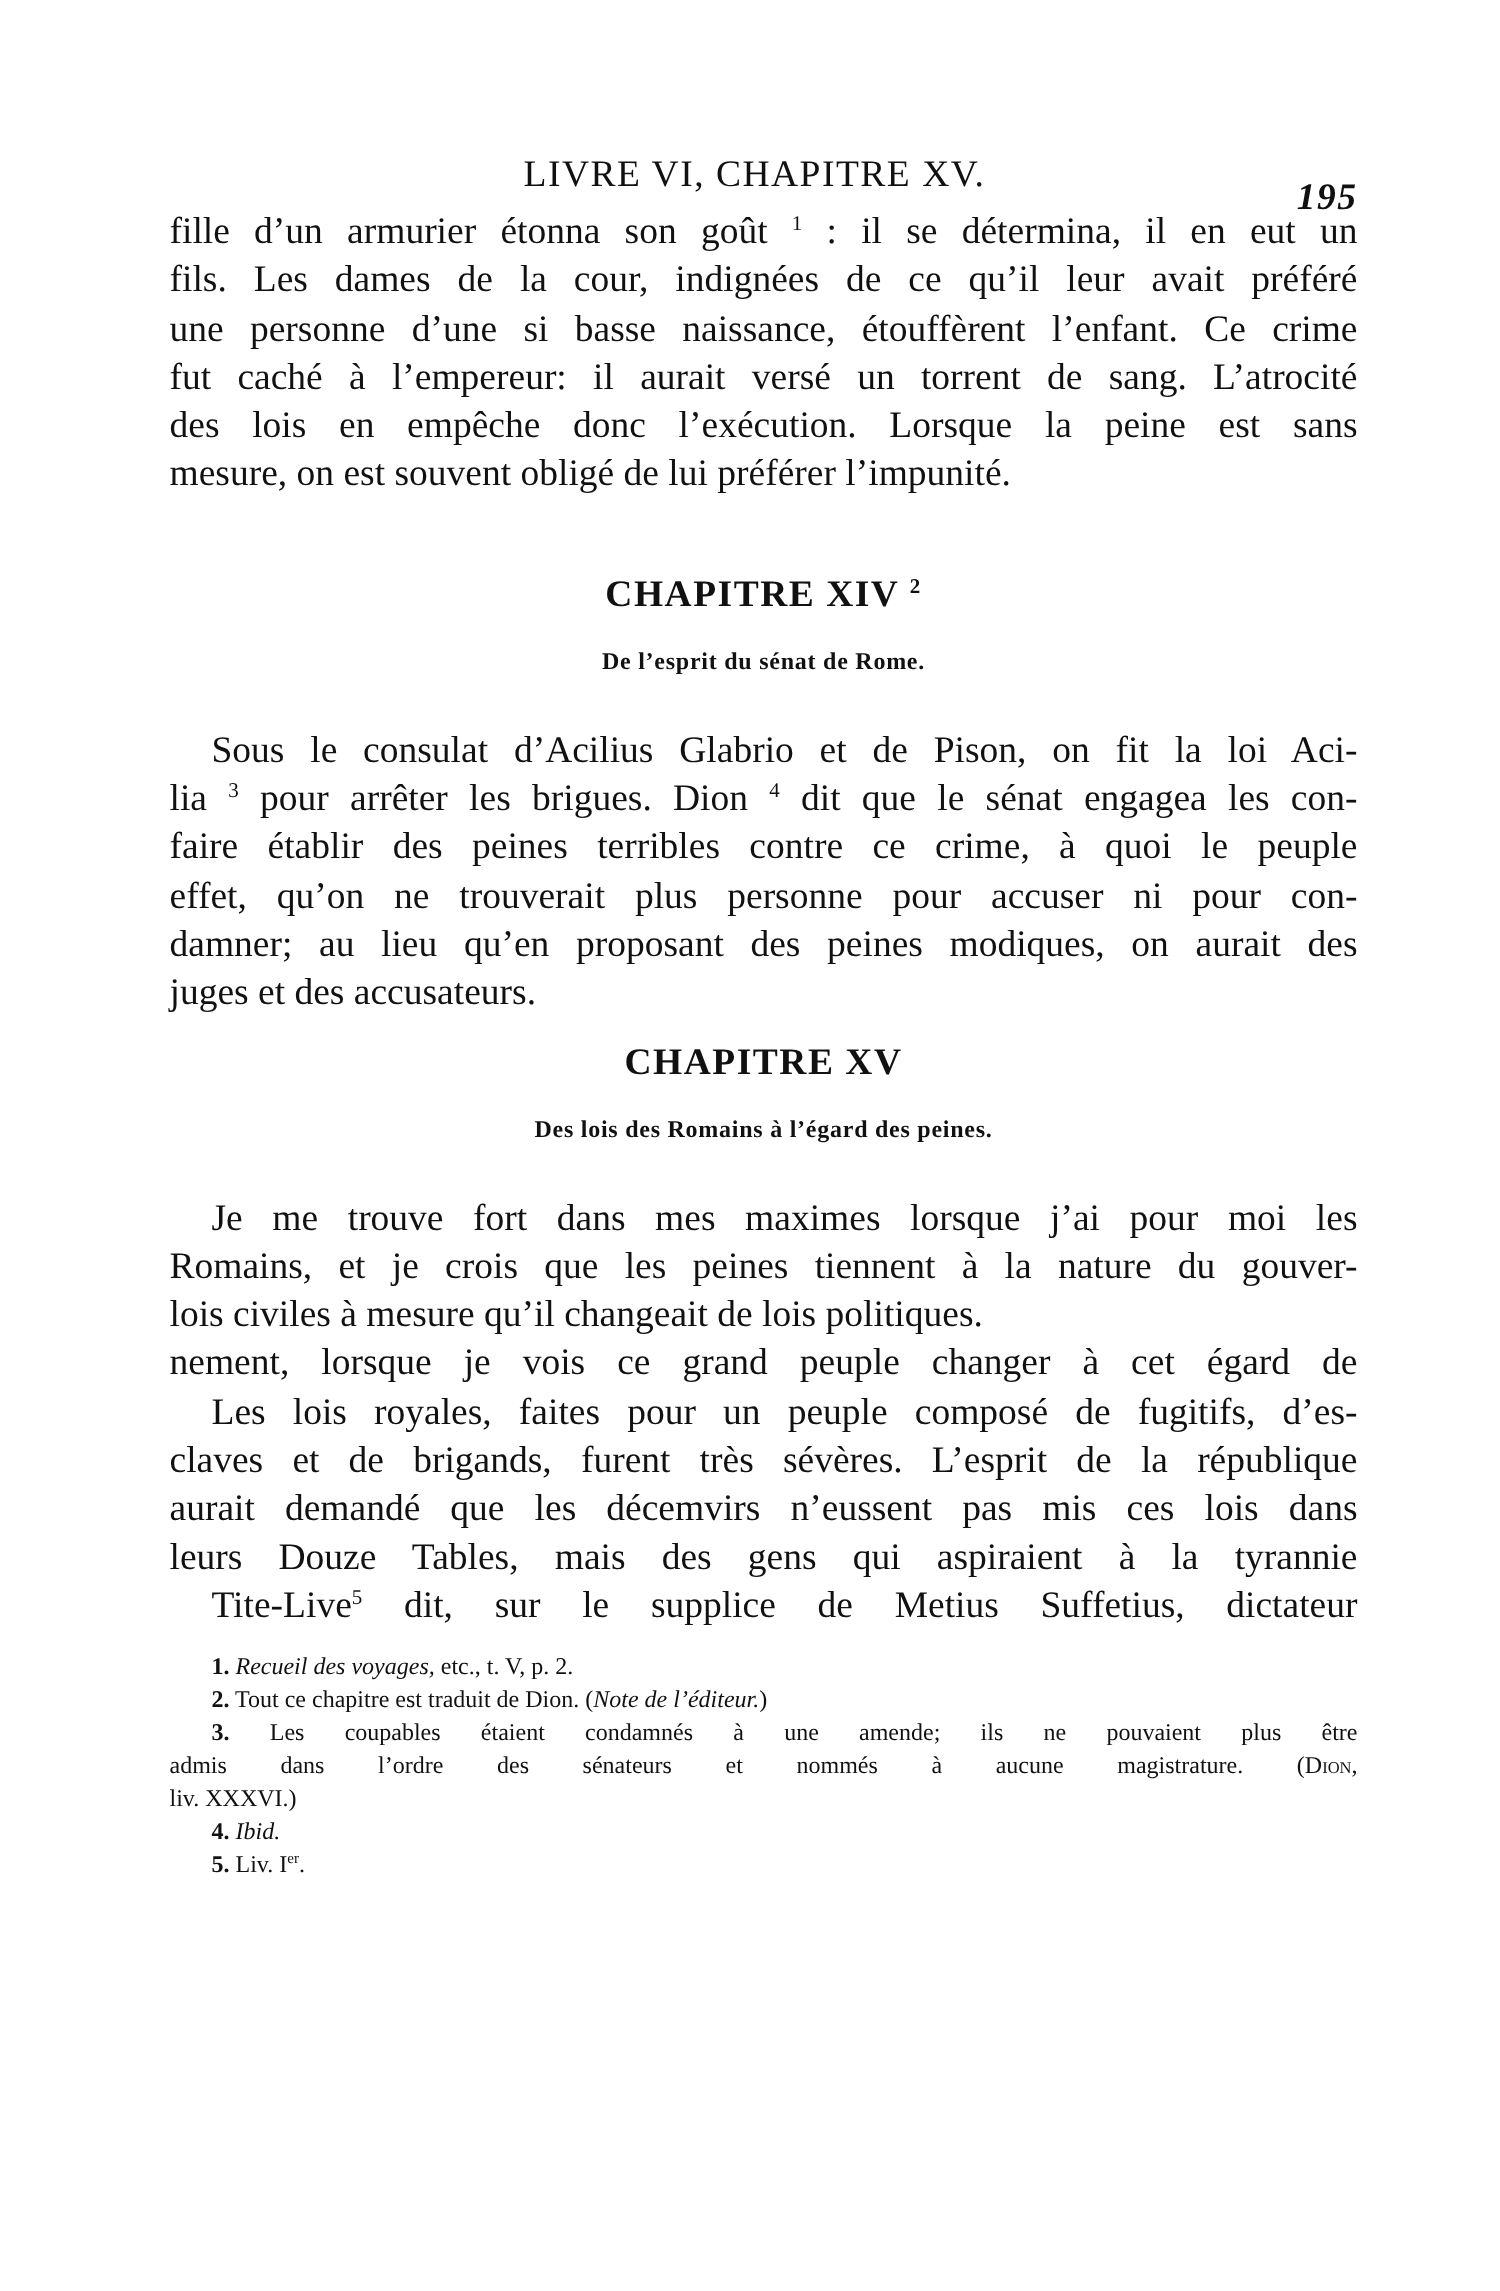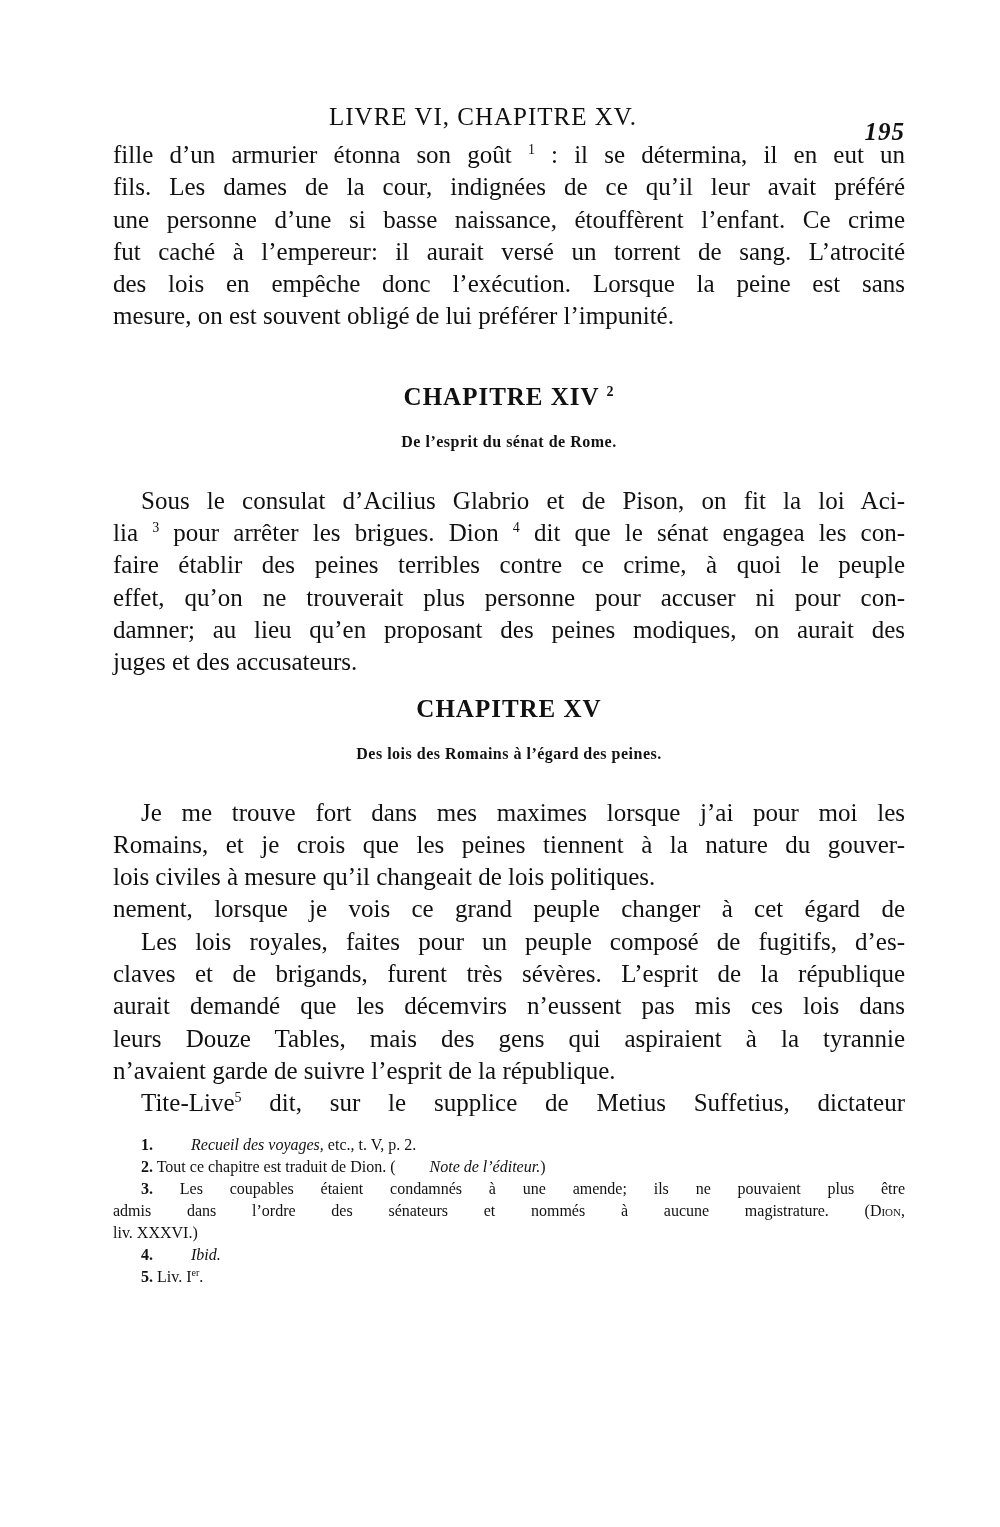--- a/index.html
+++ b/index.html
@@ -22,21 +22,21 @@
       width: 792px;
     }
     .running-head {
       position: relative;
       height: 40px;
       font-size: 25px;
       letter-spacing: 1px;
     }
     .running-head .title {
       position: absolute;
-      left: 216px;
+      left: 236px;
       top: 8px;
       white-space: nowrap;
     }
     .running-head .folio {
       position: absolute;
       right: 0;
       top: 23px;
       font-weight: bold;
       font-style: italic;
     }
@@ -75,21 +75,21 @@
     }
     .note { display: block; white-space: nowrap; }
     .note.indent { padding-left: 28px; }
     .note .num { font-weight: bold; }
     .note .just {
       display: block;
       text-align: justify;
       text-align-last: justify;
     }
     .smallcaps { font-variant: small-caps; }
-    i { font-style: italic; margin-left: 34px; }
+    i { font-style: italic; }
   </style>
 </head>
 <body>
 
 <div class="page">
 
   <div class="running-head">
     <span class="title">LIVRE VI, CHAPITRE XV.</span>
     <span class="folio">195</span>
   </div>
@@ -125,21 +125,20 @@
     <span class="line">Romains, et je crois que les peines tiennent à la nature du gouver-</span>
     <span class="line last">lois civiles à mesure qu’il changeait de lois politiques.</span>
     <span class="line">nement, lorsque je vois ce grand peuple changer à cet égard de</span>
   </div>
 
   <div class="para">
     <span class="line" style="padding-left:28px;">Les lois royales, faites pour un peuple composé de fugitifs, d’es-</span>
     <span class="line">claves et de brigands, furent très sévères. L’esprit de la république</span>
     <span class="line">aurait demandé que les décemvirs n’eussent pas mis ces lois dans</span>
     <span class="line">leurs Douze Tables, mais des gens qui aspiraient à la tyrannie</span>
-    <span class="line last">n’avaient garde de suivre l’esprit de la république.</span>
   </div>
 
   <div class="para">
     <span class="line" style="padding-left:28px;"><span>Tite-Live</span><sup>5</sup> <span>dit, sur le supplice de Metius Suffetius, dictateur</span></span>
   </div>
 
   <div class="notes" style="margin-top:14px;">
     <span class="note indent">
       <span class="num">1.</span>
       <i>Recueil des voyages,</i><span> etc., t. V, p. 2.</span>

